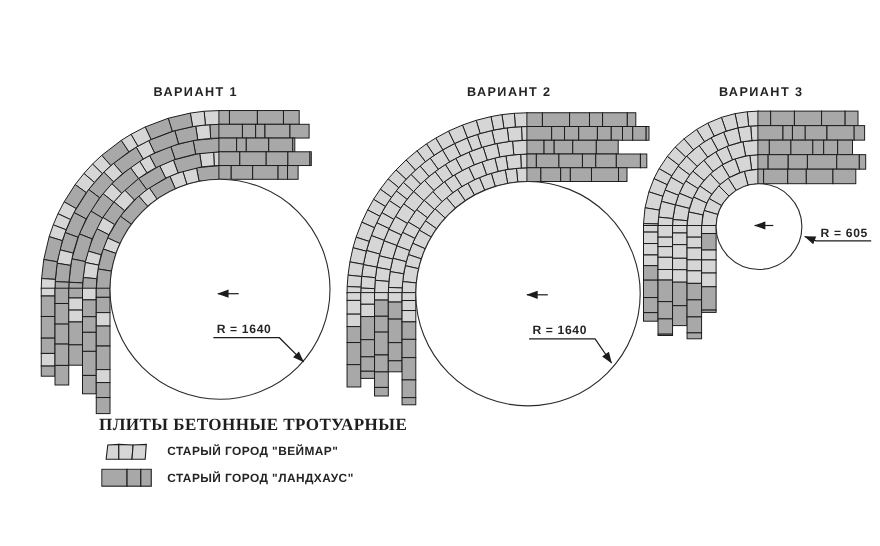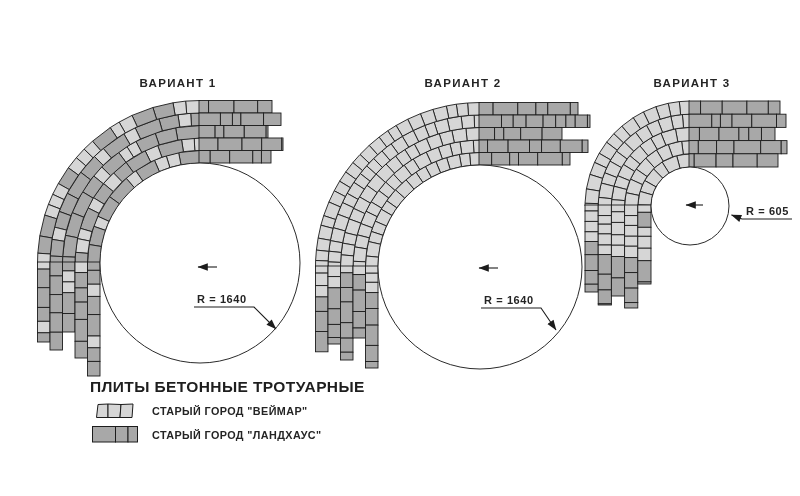--- a/index.html
+++ b/index.html
@@ -6,21 +6,21 @@
   .page{position:relative;width:800px;height:496px;background:#ffffff;overflow:hidden;
         font-family:"Liberation Sans",sans-serif;}
   svg{position:absolute;left:0;top:0;display:block;}
   .tiles polygon,.tiles rect{stroke:#1c1c1c;stroke-width:0.9;stroke-linejoin:miter;}
   .big-circle{fill:#ffffff;stroke:#2b2b2b;stroke-width:1;}
   .dim{fill:none;stroke:#1c1c1c;stroke-width:1.1;}
   .vtitle{font:bold 11.5px "Liberation Sans",sans-serif;letter-spacing:1.3px;fill:#242424;text-anchor:middle;}
   .rlabel{font:bold 11px "Liberation Sans",sans-serif;letter-spacing:0.6px;fill:#242424;}
   .legend{position:absolute;left:0;top:374px;width:800px;}
   .legend-title{position:absolute;left:90px;top:4px;font-size:15.5px;font-weight:bold;
-                letter-spacing:0.4px;color:#1e1e1e;white-space:nowrap;}
+                letter-spacing:0.4px;color:#1e1e1e;white-space:nowrap;font-family:Liberation Serif, serif;}
   .legend-item-label{position:absolute;font-size:10.8px;font-weight:bold;letter-spacing:0.4px;
                      color:#242424;white-space:nowrap;}
   .swatch{position:absolute;}
   .swatch svg{position:static;}
   .swatch polygon,.swatch rect{stroke:#1c1c1c;stroke-width:1;}
 </style>
 </head>
 <body>
 
 <div class="page">

